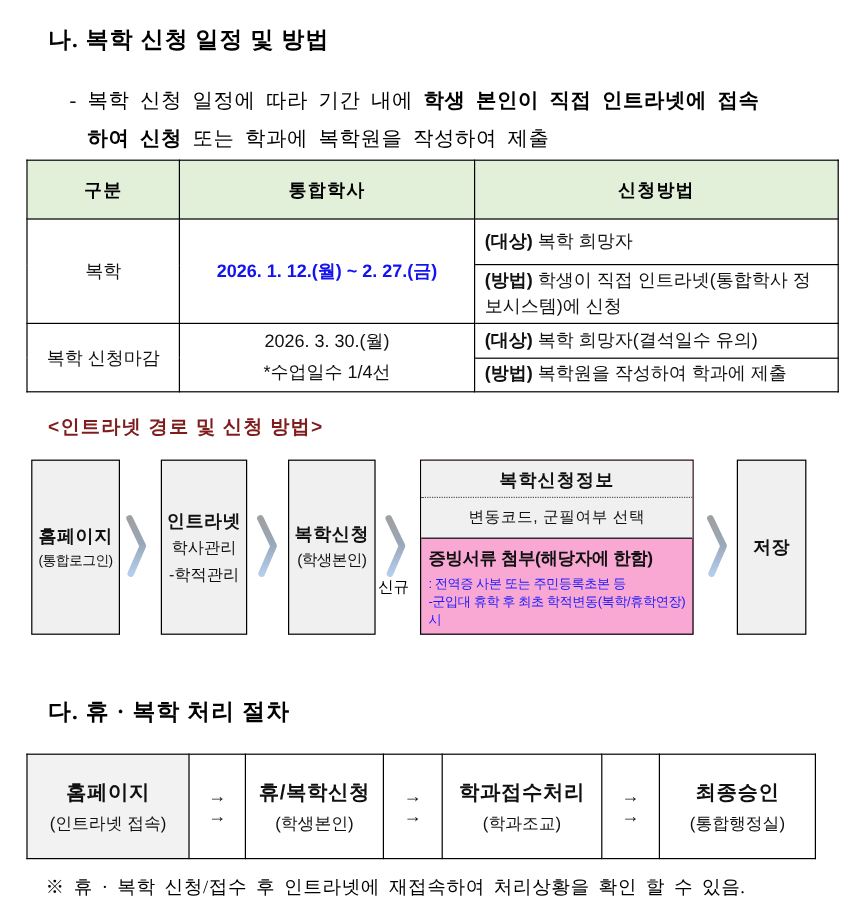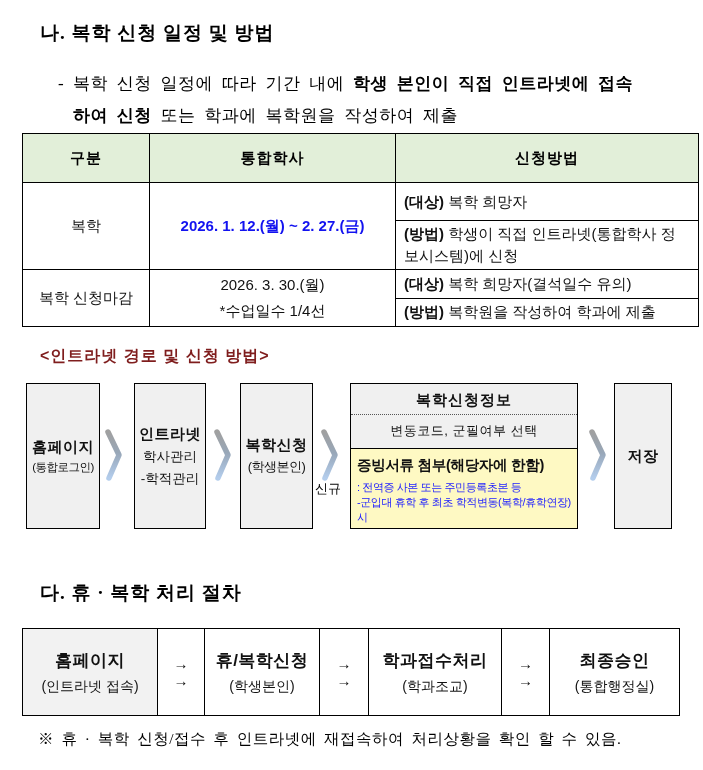--- a/index.html
+++ b/index.html
@@ -42,21 +42,21 @@
   .fbox .sub  { font-size:11.5px; margin-top:3px; letter-spacing:-0.5px; }
   .fbox .line { font-size:13.5px; margin-top:4px; }
   .b1 { left:26px;  width:74px; }
   .b2 { left:134px; width:72px; }
   .b3 { left:240px; width:73px; }
   .b5 { left:614px; width:58px; }
   .chev { position:absolute; top:45px; width:22px; height:54px; }
   .c1 { left:103px; } .c2 { left:212px; } .c3 { left:319px; } .c4 { left:587px; }
   .chev-label { position:absolute; left:315px; top:97px; width:36px; font-size:13px; color:#000; }
 
-  .detail { position:absolute; left:350px; top:0; width:228px; height:146px; border:1px solid #000; box-sizing:border-box; background:#fef9c3; }
+  .detail { position:absolute; left:350px; top:0; width:228px; height:146px; border:1px solid #000; box-sizing:border-box; background:#f9a8d4; }
   .detail .top { background:var(--box-gray,#f0f0f0); border-bottom:1px solid #000; }
   .detail .hdr { font-weight:bold; font-size:15px; text-align:center; padding:7px 0 4px 0; letter-spacing:1px;
                  border-bottom:1px dotted #555; }
   .detail .sel { font-size:13px; text-align:center; padding:7px 0 8px 0; letter-spacing:0.5px; }
   .detail .body { padding:7px 6px 0 6px; }
   .detail .attach { font-weight:bold; font-size:14.5px; letter-spacing:-0.3px; }
   .detail .note { color:var(--note-blue,#1a1aff); font-size:11px; line-height:15px; margin-top:5px; letter-spacing:-0.4px; }
 
   
   .proc { position:absolute; left:22px; top:628px; border-collapse:collapse; table-layout:fixed; width:657px; }

